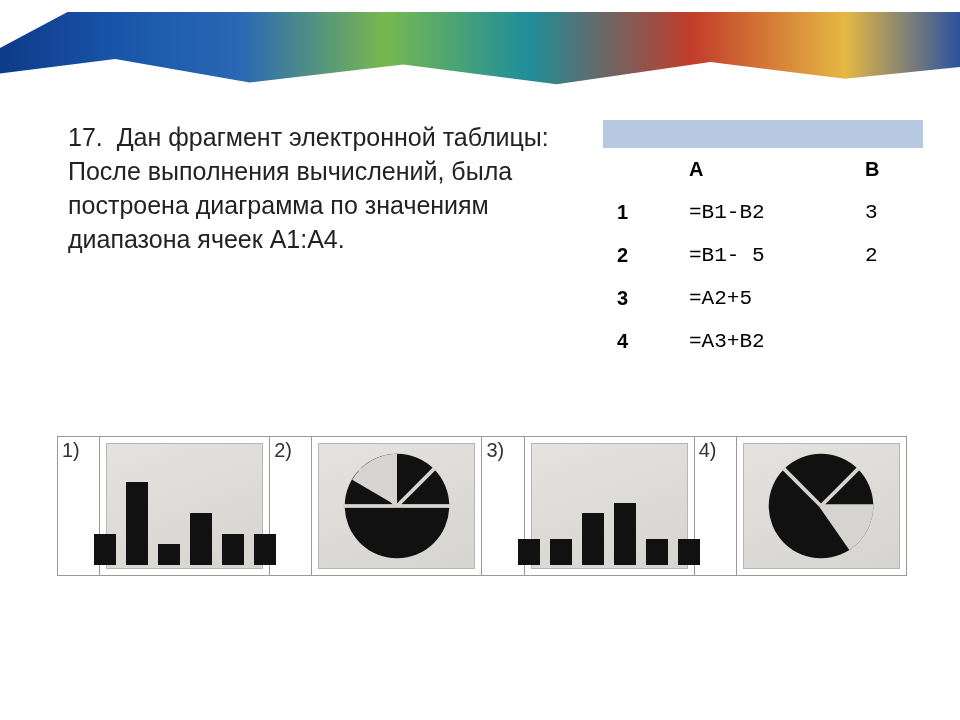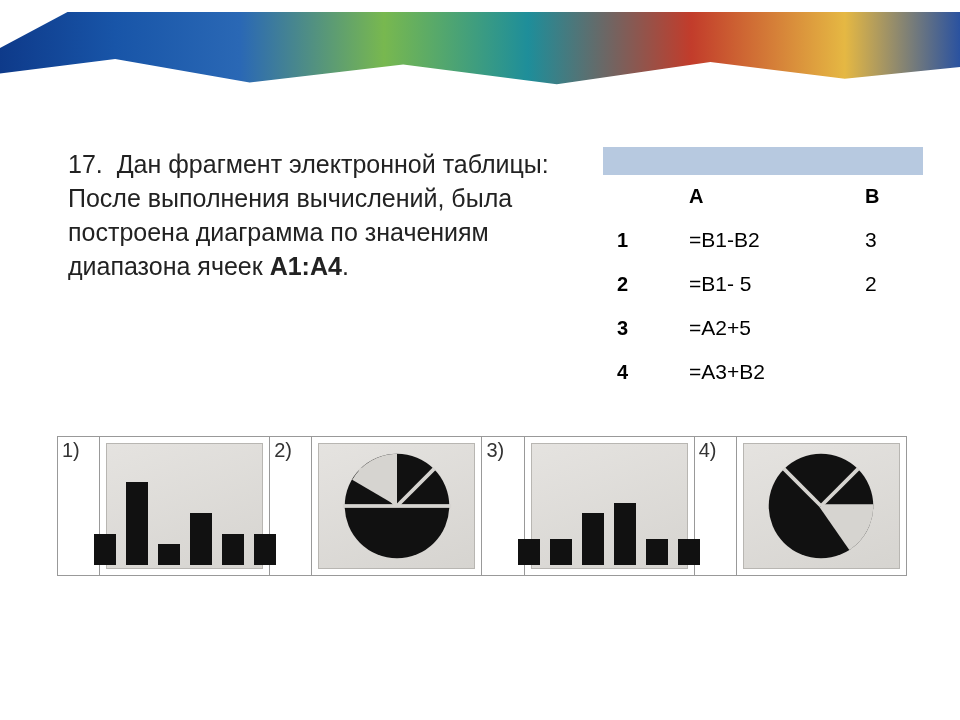--- a/index.html
+++ b/index.html
@@ -51,53 +51,53 @@
     position: absolute;
     left: 0; top: 0; width: 90px; height: 48px;
     background: #fff;
     clip-path: polygon(0 0, 100% 0, 0 100%);
   }
 
   
   .content {
     position: absolute;
     left: 68px;
-    top: 147px;
+    top: 120px;
     width: 855px;
     display: flex;
     flex-direction: row;
     align-items: flex-start;
   }
   .prompt {
     width: 520px;
     margin-right: 20px;
   }
   .prompt p {
     margin: 0;
     font-size: 25px;
     line-height: 34px;
     color: #222;
   }
-  .prompt .bold { font-weight: 700; }
+  .prompt .bold { font-weight: 400; }
 
   
   .sheet {
     border-collapse: collapse;
     min-width: 320px;
     font-size: 20px;
   }
   .sheet td, .sheet th {
     padding: 10px 14px;
     text-align: left;
     vertical-align: middle;
   }
   .sheet .hdr-row td { background: #b7c9e0; height: 16px; padding: 6px 14px; }
   .sheet .col-lbl { font-weight: 700; font-family: Arial, sans-serif; }
   .sheet .row-lbl { font-weight: 700; font-family: Arial, sans-serif; width: 44px; }
-  .sheet .val { font-family: Liberation Sans, sans-serif; font-size: 21px; }
+  .sheet .val { font-family: Liberation Mono, monospace; font-size: 21px; }
 
   
   .choices {
     position: absolute;
     left: 57px;
     top: 436px;
     width: 850px;
     height: 140px;
   }
   .choices-table {

